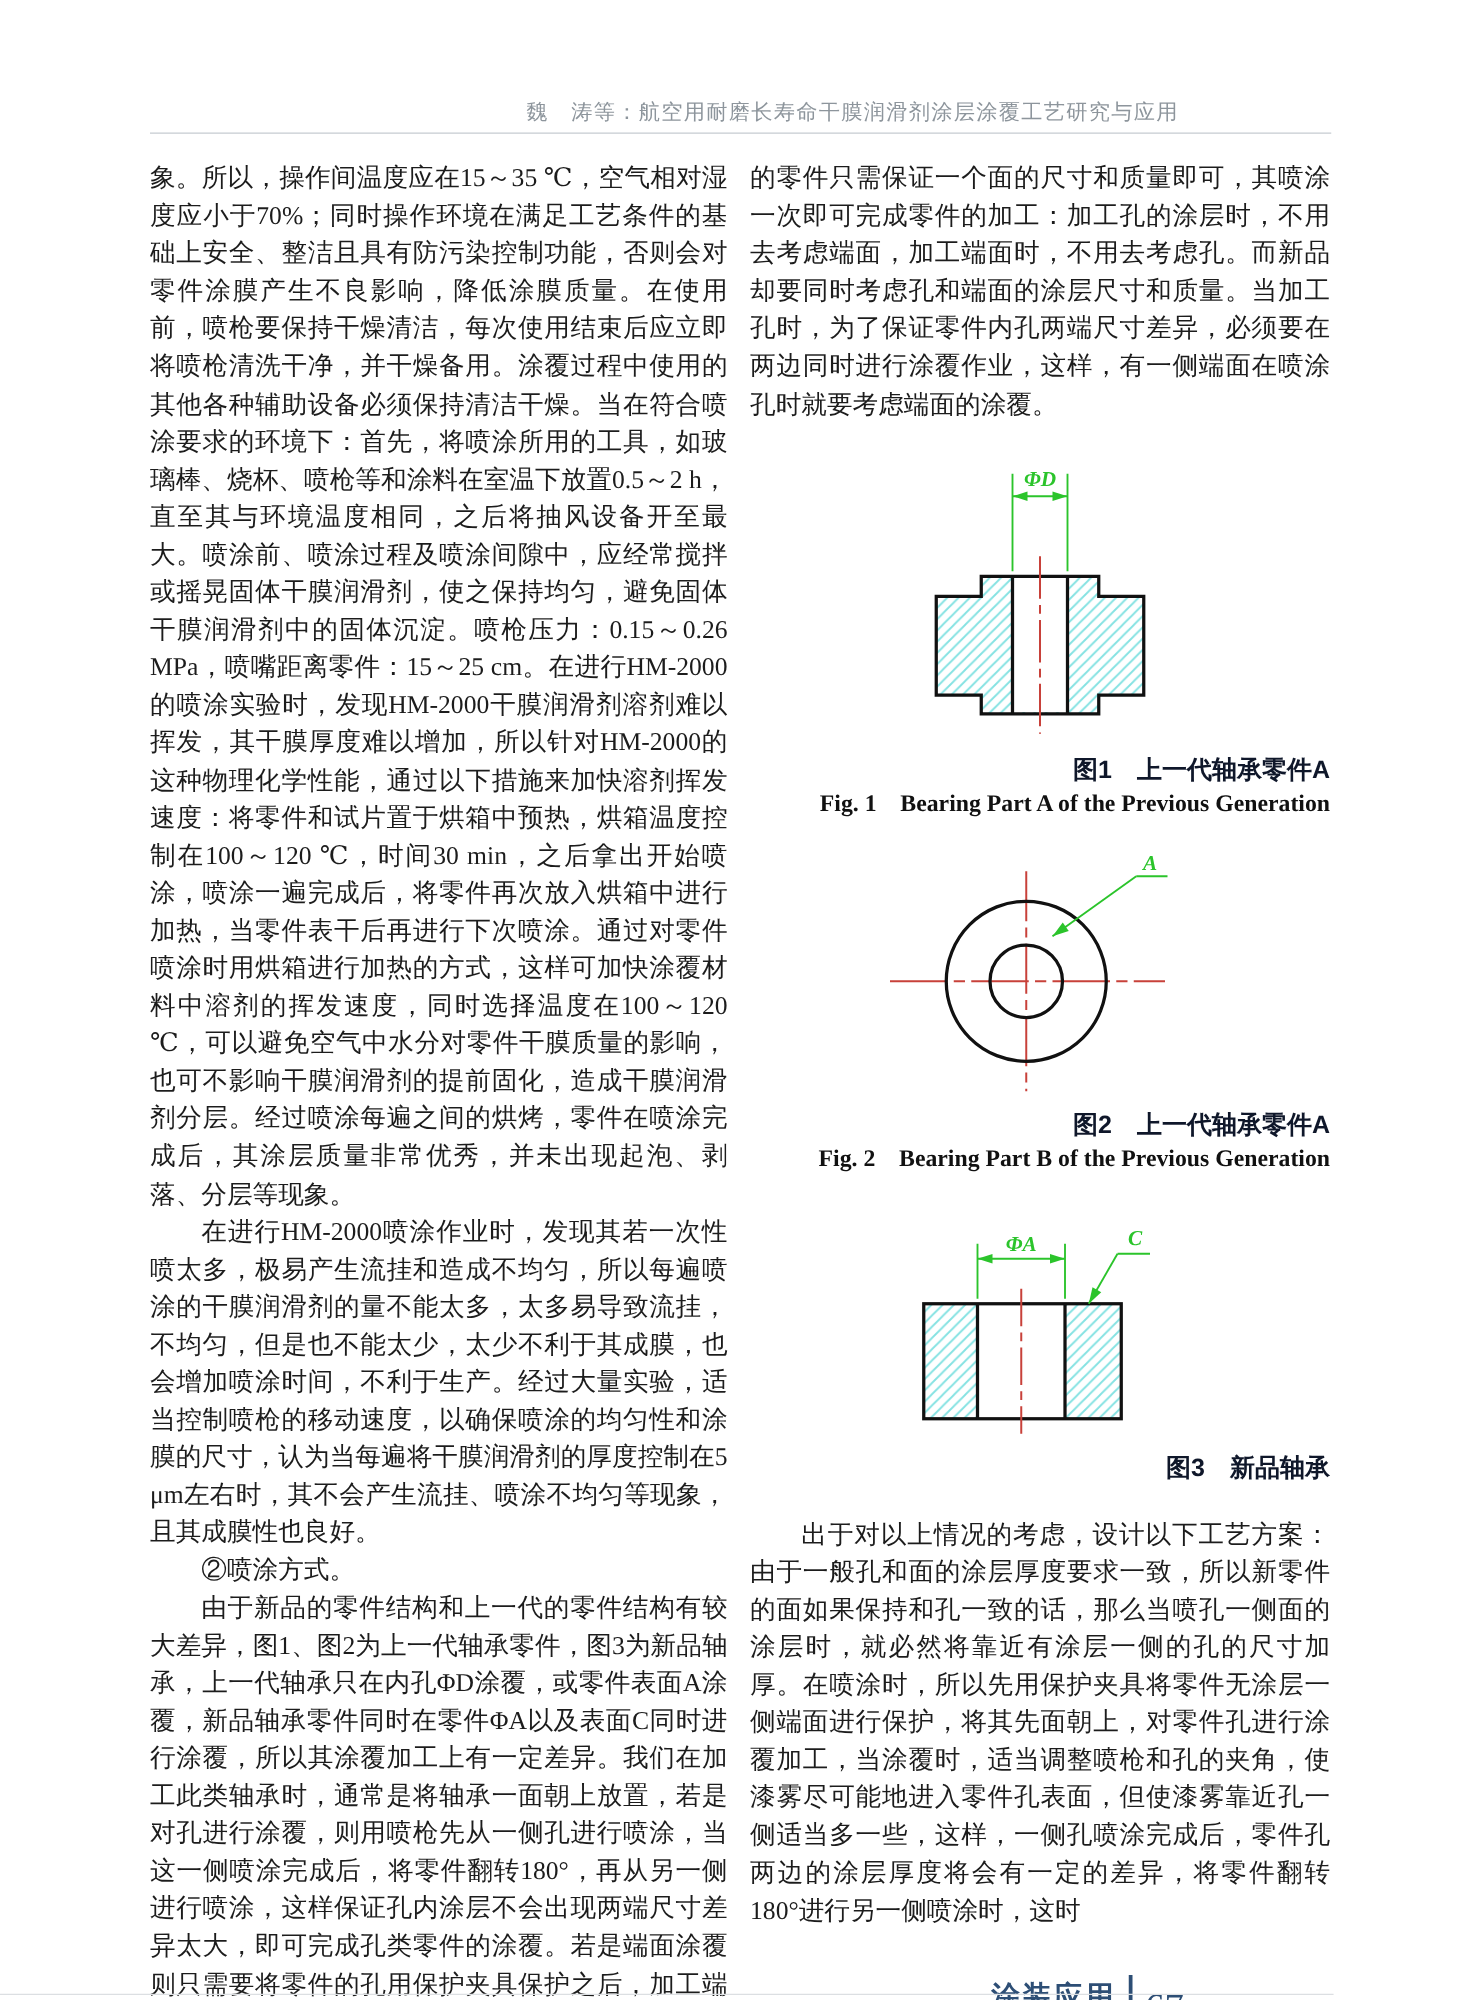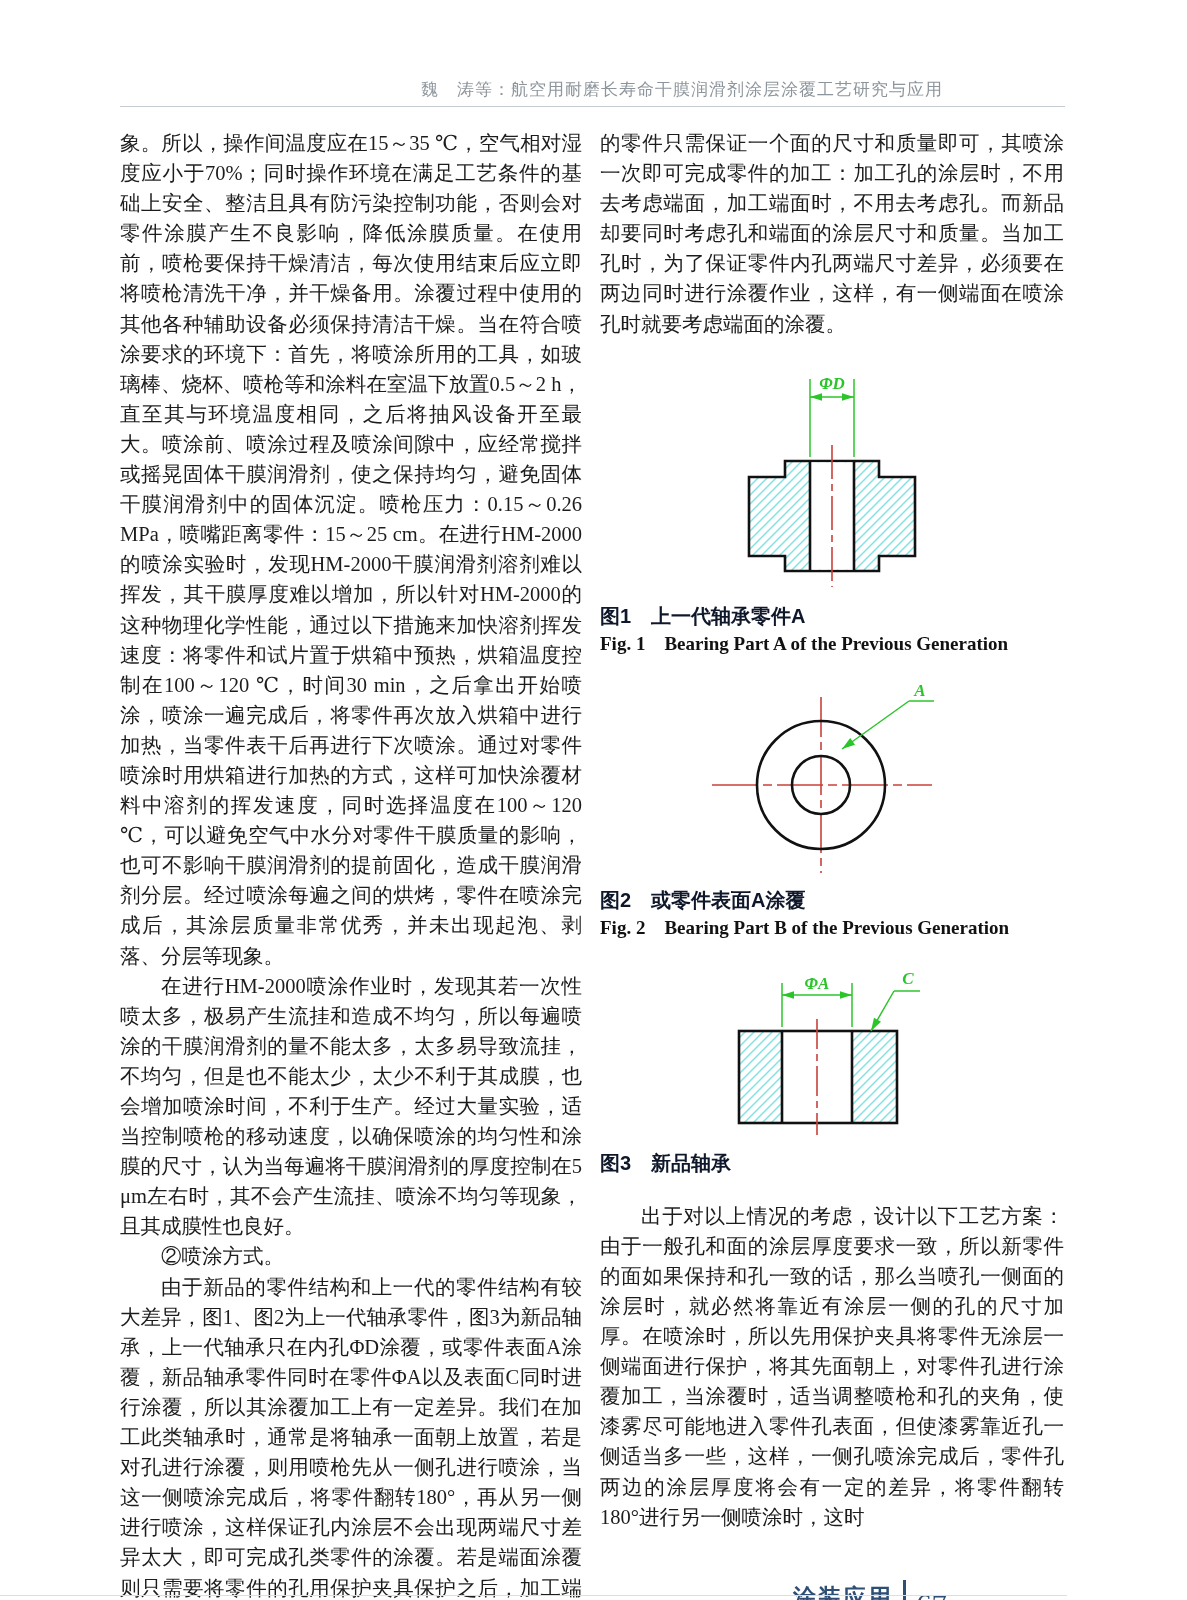--- a/index.html
+++ b/index.html
@@ -10,25 +10,25 @@
         font-family:"Liberation Sans","DejaVu Sans",sans-serif;letter-spacing:1px;}
   .header-rule{position:absolute;top:106px;left:120px;width:945px;height:1px;background:#c6ccd1;}
   .bottom-rule{position:absolute;bottom:4px;left:0;width:100%;height:1px;background:#dcdfe2;}
   
   .col{position:absolute;top:128px;font-size:20.5px;line-height:30.1px;text-align:justify;}
   .col-left{left:120px;width:462px;}
   .col-right{left:600px;width:464px;}
   .para{margin:0;padding:0;}
   .para.indent{text-indent:2em;}
   
-  .fig{text-align:left;margin:0;}
+  .fig{text-align:right;margin:0;}
   .fig svg{display:block;margin:0 auto;}
   .fig1{margin-top:26px;}
   .fig2{margin-top:24px;}
-  .fig3{margin-top:28px;}
+  .fig3{margin-top:40px;}
   .cap-cn{font-family:"Liberation Sans","DejaVu Sans",sans-serif;font-weight:bold;
         font-size:20px;line-height:27px;color:#0f172a;margin-top:6px;white-space:pre-wrap;}
   .cap-en{font-family:"Liberation Serif","DejaVu Serif",serif;font-weight:bold;
         font-size:19px;line-height:27px;color:#111;white-space:pre-wrap;}
   .para.below-fig{margin-top:24px;}
   
   .footer{position:absolute;top:1580px;right:120px;display:flex;align-items:center;}
   .footer-text{text-align:right;margin-right:10px;}
   .footer-cn{font-family:"Liberation Sans","DejaVu Sans",sans-serif;font-weight:bold;
         font-size:23px;letter-spacing:2px;color:#2d4e75;line-height:26px;}
@@ -95,21 +95,21 @@
         <line class="cline" x1="139" y1="16" x2="139" y2="192" stroke-dasharray="40 5 8 5"></line>
 
         <circle class="outline" cx="139" cy="104" r="64" stroke-width="2.8"></circle>
         <circle class="outline" cx="139" cy="104" r="29" stroke-width="2.8"></circle>
 
         <line class="gdim" x1="227" y1="20" x2="252" y2="20"></line>
         <line class="gdim" x1="227" y1="20" x2="160" y2="68"></line>
         <polygon class="gfill" points="160,68 168.2,57.0 173.0,63.8"></polygon>
         <text class="glabel" x="238" y="15" text-anchor="middle">A</text>
       </svg>
-      <figcaption class="cap-cn">图2　或零件表面A涂覆</figcaption>
+      <figcaption class="cap-cn">图2　上一代轴承零件A</figcaption>
       <figcaption class="cap-en">Fig. 2　Bearing Part B of the Previous Generation</figcaption>
     </figure>
 
     <figure class="fig fig3">
       <svg width="300" height="175" viewBox="0 0 300 175">
         <defs>
           <pattern id="h3" width="9" height="9" patternUnits="userSpaceOnUse">
             <path d="M-1,1 l2,-2 M0,9 l9,-9 M8,10 l2,-2" stroke="#84e2e2" stroke-width="1.5"></path>
           </pattern>
         </defs>

